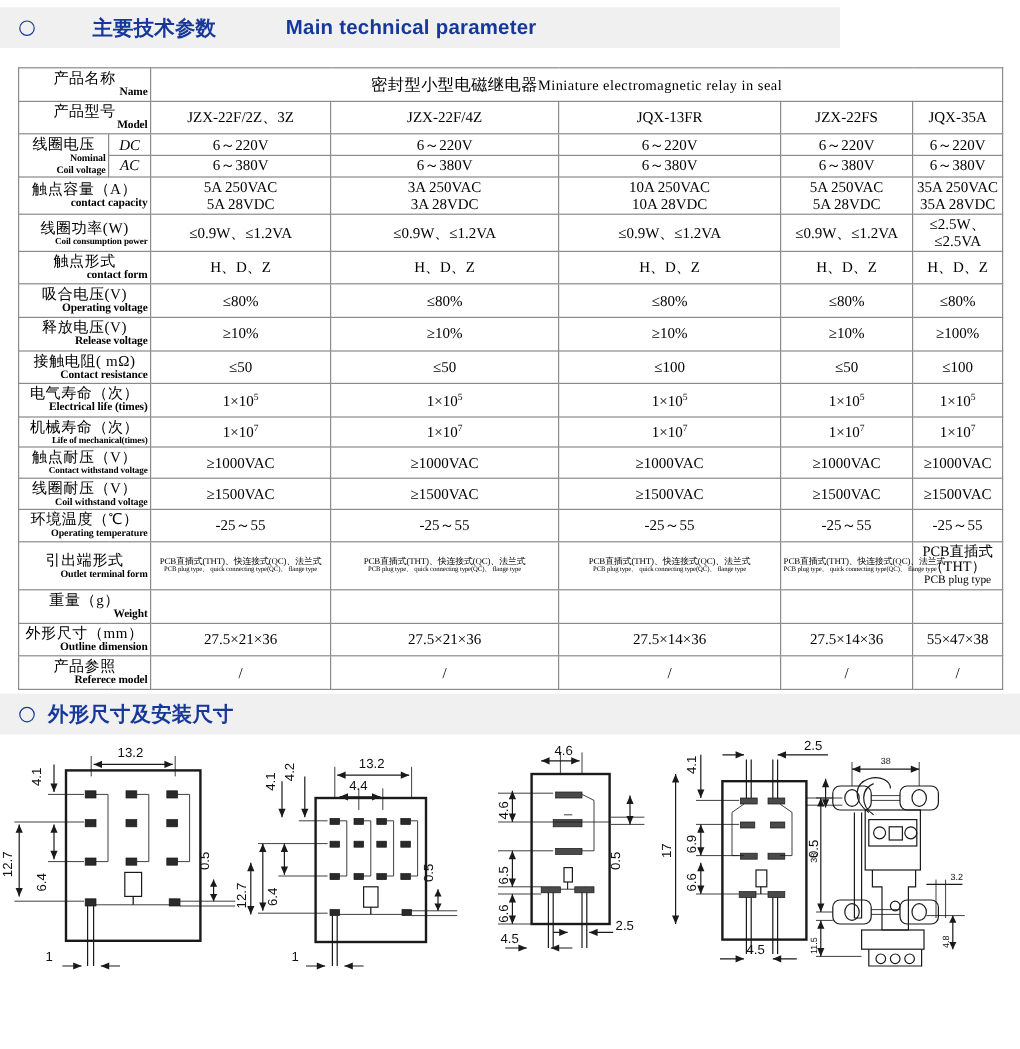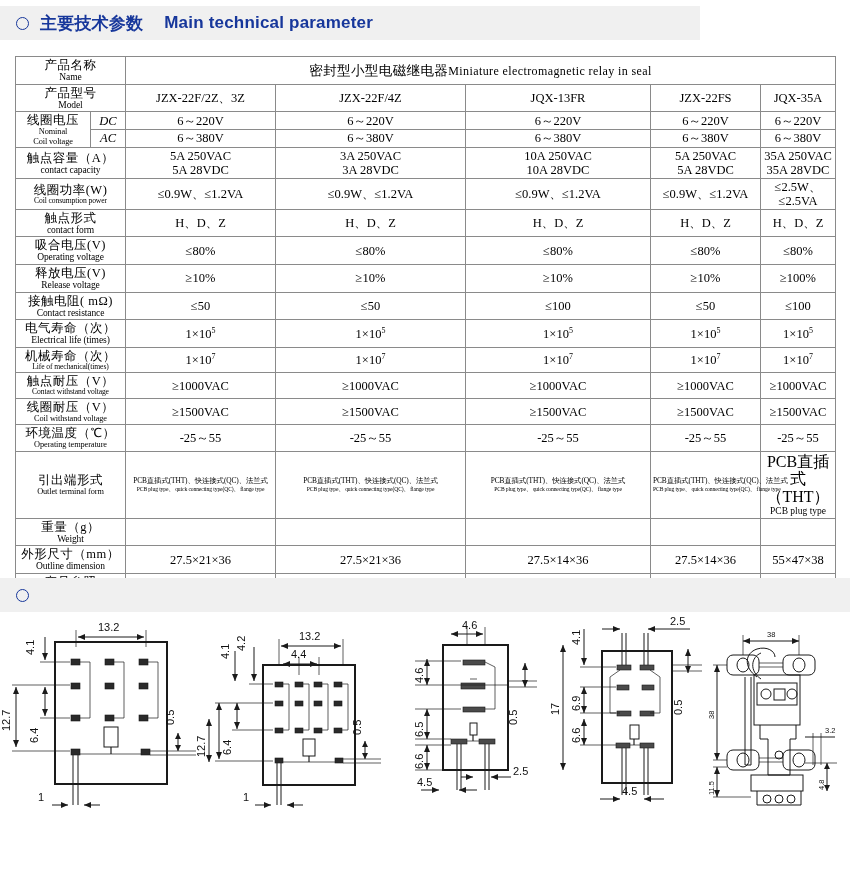--- a/index.html
+++ b/index.html
@@ -19,52 +19,52 @@
   .sec-circle{
     width:11px;height:11px;border:1.6px solid #17379b;border-radius:50%;
     display:inline-block;margin-right:11px;flex:none;
   }
   .sec-text{
     color:#17379b;
     font-family:"Liberation Sans", sans-serif;
     font-size:17px;font-weight:600;letter-spacing:.2px;
     white-space:nowrap;
   }
-  #header1{position:absolute;left:0;top:6px;width:700px;}
+  #header1{position:absolute;left:0;top:6px;width:700px;gap:37px;}
   #header2{position:absolute;left:0;top:578px;width:850px;}
 
   
   .spec-wrap{position:absolute;left:15px;top:56px;width:820px;}
   table.spec{
     border-collapse:collapse;width:820px;
     table-layout:fixed;
   }
   table.spec td{
     border:1px solid #8a8a8a;
     text-align:center;vertical-align:middle;
     font-size:12.5px;
     padding:1px 2px;
     line-height:1.12;
   }
   td.rowhead{
     text-align:center;
     padding:1px 2px;
   }
   .cn{font-size:12.5px;display:block;letter-spacing:.5px;}
-  .en{font-size:9.5px;display:block;font-weight:normal;letter-spacing:-.1px;}
+  .en{font-size:9.5px;display:block;font-weight:bold;letter-spacing:-.1px;text-align:right;}
   .en.small{font-size:8.3px;}
   .en.xsmall{font-size:7.6px;}
   .val{font-size:13px;}
   .val2{font-size:12.5px;line-height:1.25;}
   .acdc{font-size:12.5px;font-style:italic;}
   .prodname{font-size:13.5px;letter-spacing:.4px;}
   .prodname .latin{font-size:12px;margin-left:0;}
   .term-cn{font-size:7.4px;display:block;letter-spacing:-.1px;white-space:nowrap;}
   .term-en{font-size:5.6px;display:block;letter-spacing:-.1px;white-space:nowrap;}
-  .term-big-cn{font-size:16px;display:block;}
+  .term-big-cn{font-size:12px;display:block;}
   .term-big-en{font-size:9.5px;display:block;text-align:center;}
   sup{font-size:8px;vertical-align:super;}
   .emptycell{height:17px;}
 
   
   .draw-area{position:absolute;left:0;top:615px;width:720px;height:259px;}
   .drawing{position:absolute;top:0;}
   svg{display:block;overflow:visible;}
   .ln{stroke:#1a1a1a;stroke-width:1;fill:none;}
   .ln-thick{stroke:#1a1a1a;stroke-width:2;fill:none;}
@@ -351,20 +351,21 @@
     <td class="val">/</td>
     <td class="val">/</td>
     <td class="val">/</td>
   </tr>
 </tbody>
     </table>
 </div>
 
 <div class="section-header" id="header2">
   <span class="sec-circle"></span>
+  <span class="sec-text">外形尺寸及安装尺寸</span>
 </div>
 
 <div class="draw-area">
 
   <div class="drawing" style="left:0px;">
   <svg width="220" height="259" viewBox="0 0 220 259">
 
     <rect x="55" y="27" width="112" height="142" class="ln-thick"></rect>
 
     <g class="pin">
@@ -609,21 +610,21 @@
     <path d="M108,34 l-3,7 h6 z M108,58 l-3,-7 h6 z" fill="#1a1a1a"></path>
     <path d="M92,50 L122,50 M92,56 L122,56" class="ln-thin"></path>
     <text class="dimtxt" x="102" y="100" transform="rotate(-90,102,100)">0.5</text>
 
     <path d="M20,184 L40,184 M64,184 L84,184" class="ln"></path>
     <path d="M40,184 l-7,-3 v6 z M64,184 l7,-3 v6 z" fill="#1a1a1a"></path>
     <text class="dimtxt" x="42" y="180">4.5</text>
   </svg>
   </div>
 
-  <div class="drawing" style="left:705px;text-align:center;">
+  <div class="drawing" style="left:672px;text-align:center;">
   <svg width="145" height="259" viewBox="0 0 145 259">
 
     <g class="ln">
       <rect x="22" y="40" width="32" height="20" rx="6"></rect>
       <rect x="78" y="40" width="32" height="20" rx="6"></rect>
       <rect x="22" y="135" width="32" height="20" rx="6"></rect>
       <rect x="78" y="135" width="32" height="20" rx="6"></rect>
       <ellipse cx="38" cy="50" rx="6" ry="7"></ellipse>
       <ellipse cx="94" cy="50" rx="6" ry="7"></ellipse>
       <ellipse cx="38" cy="145" rx="6" ry="7"></ellipse>

